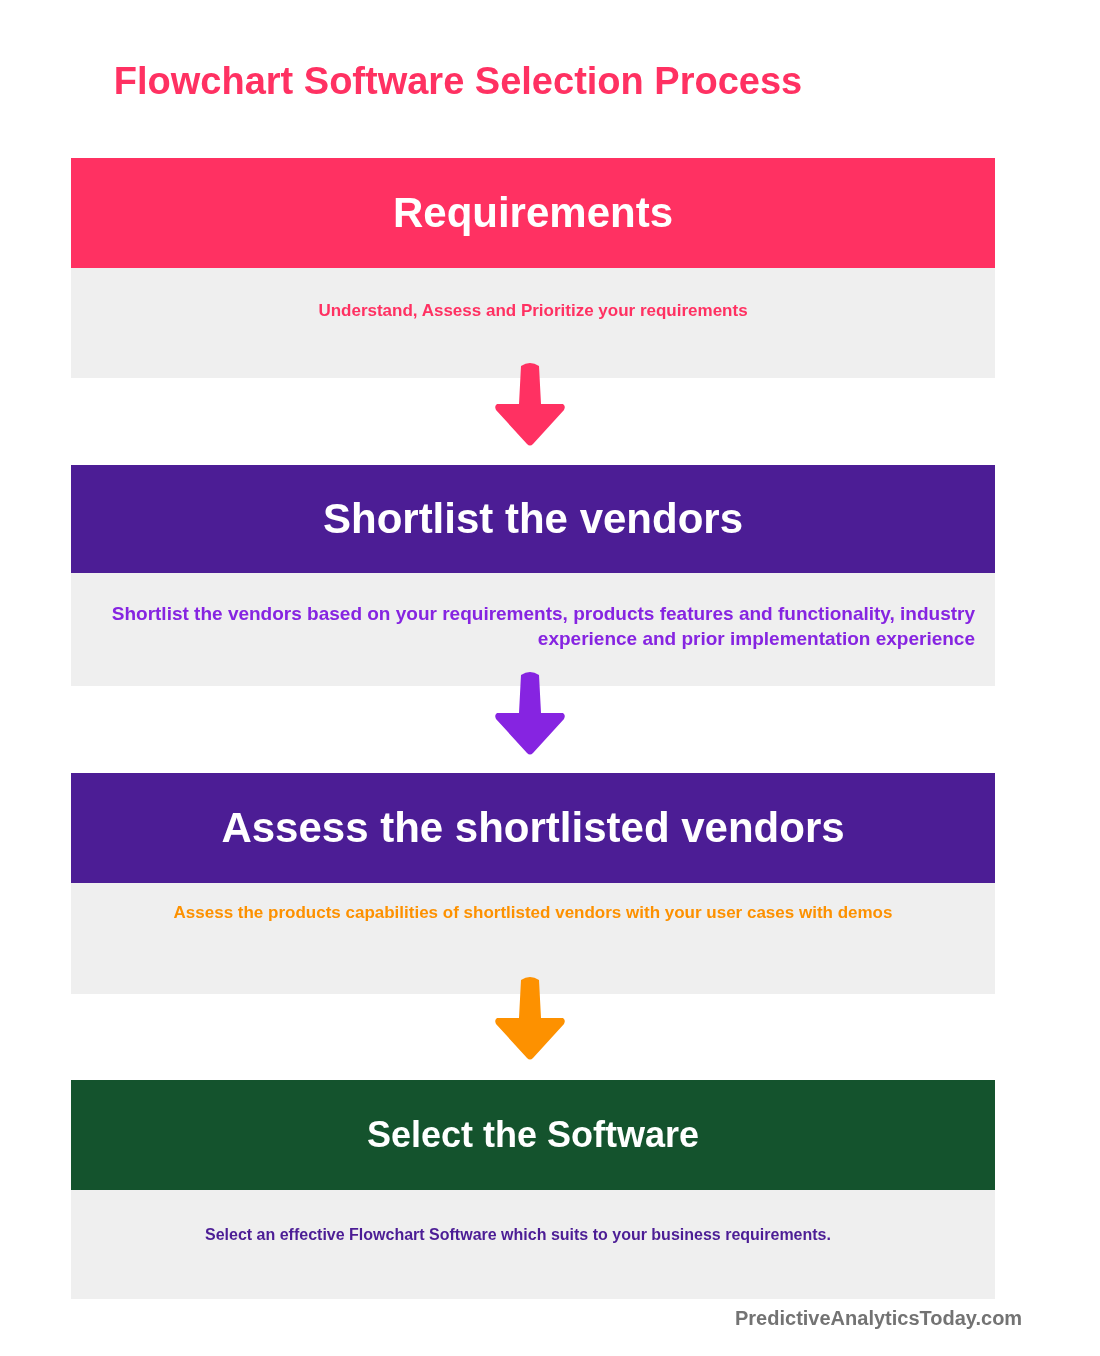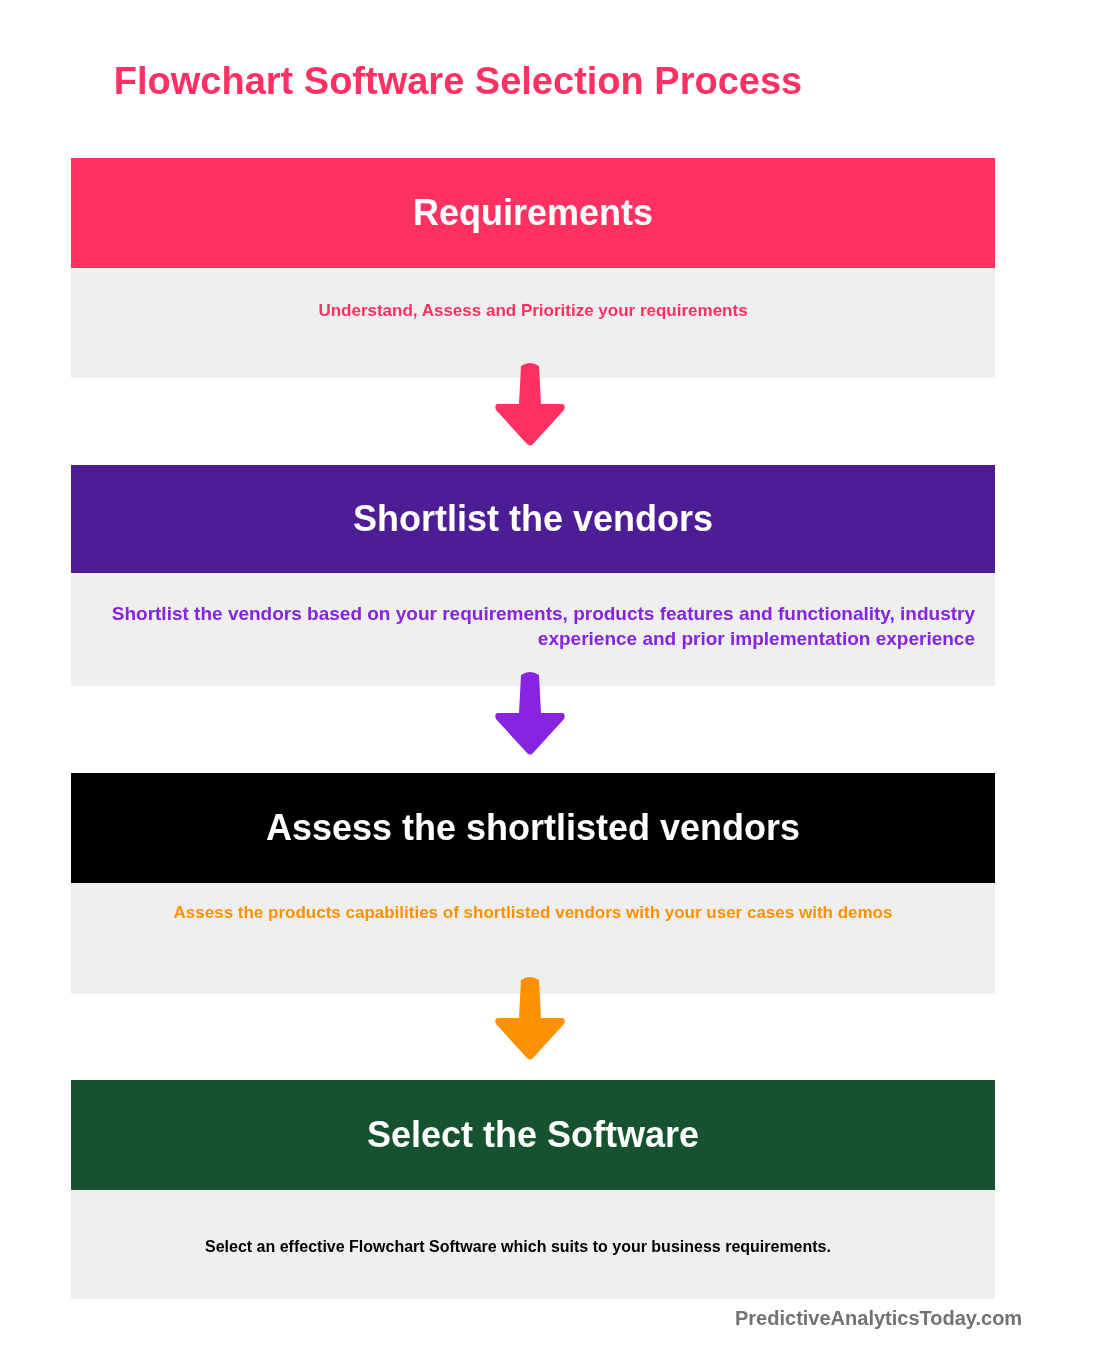--- a/index.html
+++ b/index.html
@@ -7,21 +7,21 @@
       width: 1100px; height: 1356px; position: relative; overflow: hidden;
       font-family: "Liberation Sans", "DejaVu Sans", sans-serif;
     }
     .title {
       position: absolute; left: 0; top: 44px; width: 916px; text-align: center;
       font-size: 38px; font-weight: bold; color: #ff3162; letter-spacing: 0px; margin-top: 16px;
     }
     .step { position: absolute; left: 71px; width: 924px; }
     .step-header {
       width: 100%; height: 110px; display: flex; align-items: center; justify-content: center;
-      color: #ffffff; font-weight: bold; font-size: 36px;
+      color: #ffffff; font-weight: bold; font-size: 42px;
     }
     .step-body {
       width: 100%; background: #efefef; display: flex; justify-content: center;
       font-weight: bold; font-size: 17px; text-align: right; line-height: 25px;
       box-sizing: border-box;
     }
     .arrow { position: absolute; left: 493px; width: 74px; height: 88px; }
     .footer {
       position: absolute; left: 735px; top: 1307px; font-weight: bold; font-size: 20px; color: #737373;
     }
@@ -51,34 +51,34 @@
   <div class="step-body" style="height:113px; color:#8624e1; padding:28px 20px 0 40px; font-size:19px;">
     <span>Shortlist the vendors based on your requirements, products features and functionality, industry experience and prior implementation experience</span>
   </div>
 </div>
 
 <svg class="arrow" style="top:669px;" viewBox="0 0 74 88">
   <path d="M28 6 Q37 0 46 6 L48 44 L70 44 Q73 46 71 50 L40 84 Q37 87 34 84 L3 50 Q1 46 4 44 L26 44 Z" fill="#8624e1"></path>
 </svg>
 
 <div class="step" style="top:773px;">
-  <div class="step-header" style="background:#000000; height:110px;">
+  <div class="step-header" style="background:#4c1d95; height:110px;">
     <span>Assess the shortlisted vendors</span>
   </div>
   <div class="step-body" style="height:111px; color:#fd9100; padding-top:17px; font-size:17px;">
     <span>Assess the products capabilities of shortlisted vendors with your user cases with demos</span>
   </div>
 </div>
 
 <svg class="arrow" style="top:974px;" viewBox="0 0 74 88">
   <path d="M28 6 Q37 0 46 6 L48 44 L70 44 Q73 46 71 50 L40 84 Q37 87 34 84 L3 50 Q1 46 4 44 L26 44 Z" fill="#fd9100"></path>
 </svg>
 
 <div class="step" style="top:1080px;">
   <div class="step-header" style="background:#14532d; height:110px; font-size:36px;">
     <span>Select the Software</span>
   </div>
-  <div class="step-body" style="height:109px; color:#000000; padding-top:44px; padding-right:30px; font-size:16px;">
+  <div class="step-body" style="height:109px; color:#4c1d95; padding-top:32px; padding-right:30px; font-size:16px;">
     <span>Select an effective Flowchart Software which suits to your business requirements.</span>
   </div>
 </div>
 
 <div class="footer">PredictiveAnalyticsToday.com</div>
 
 </body></html>

